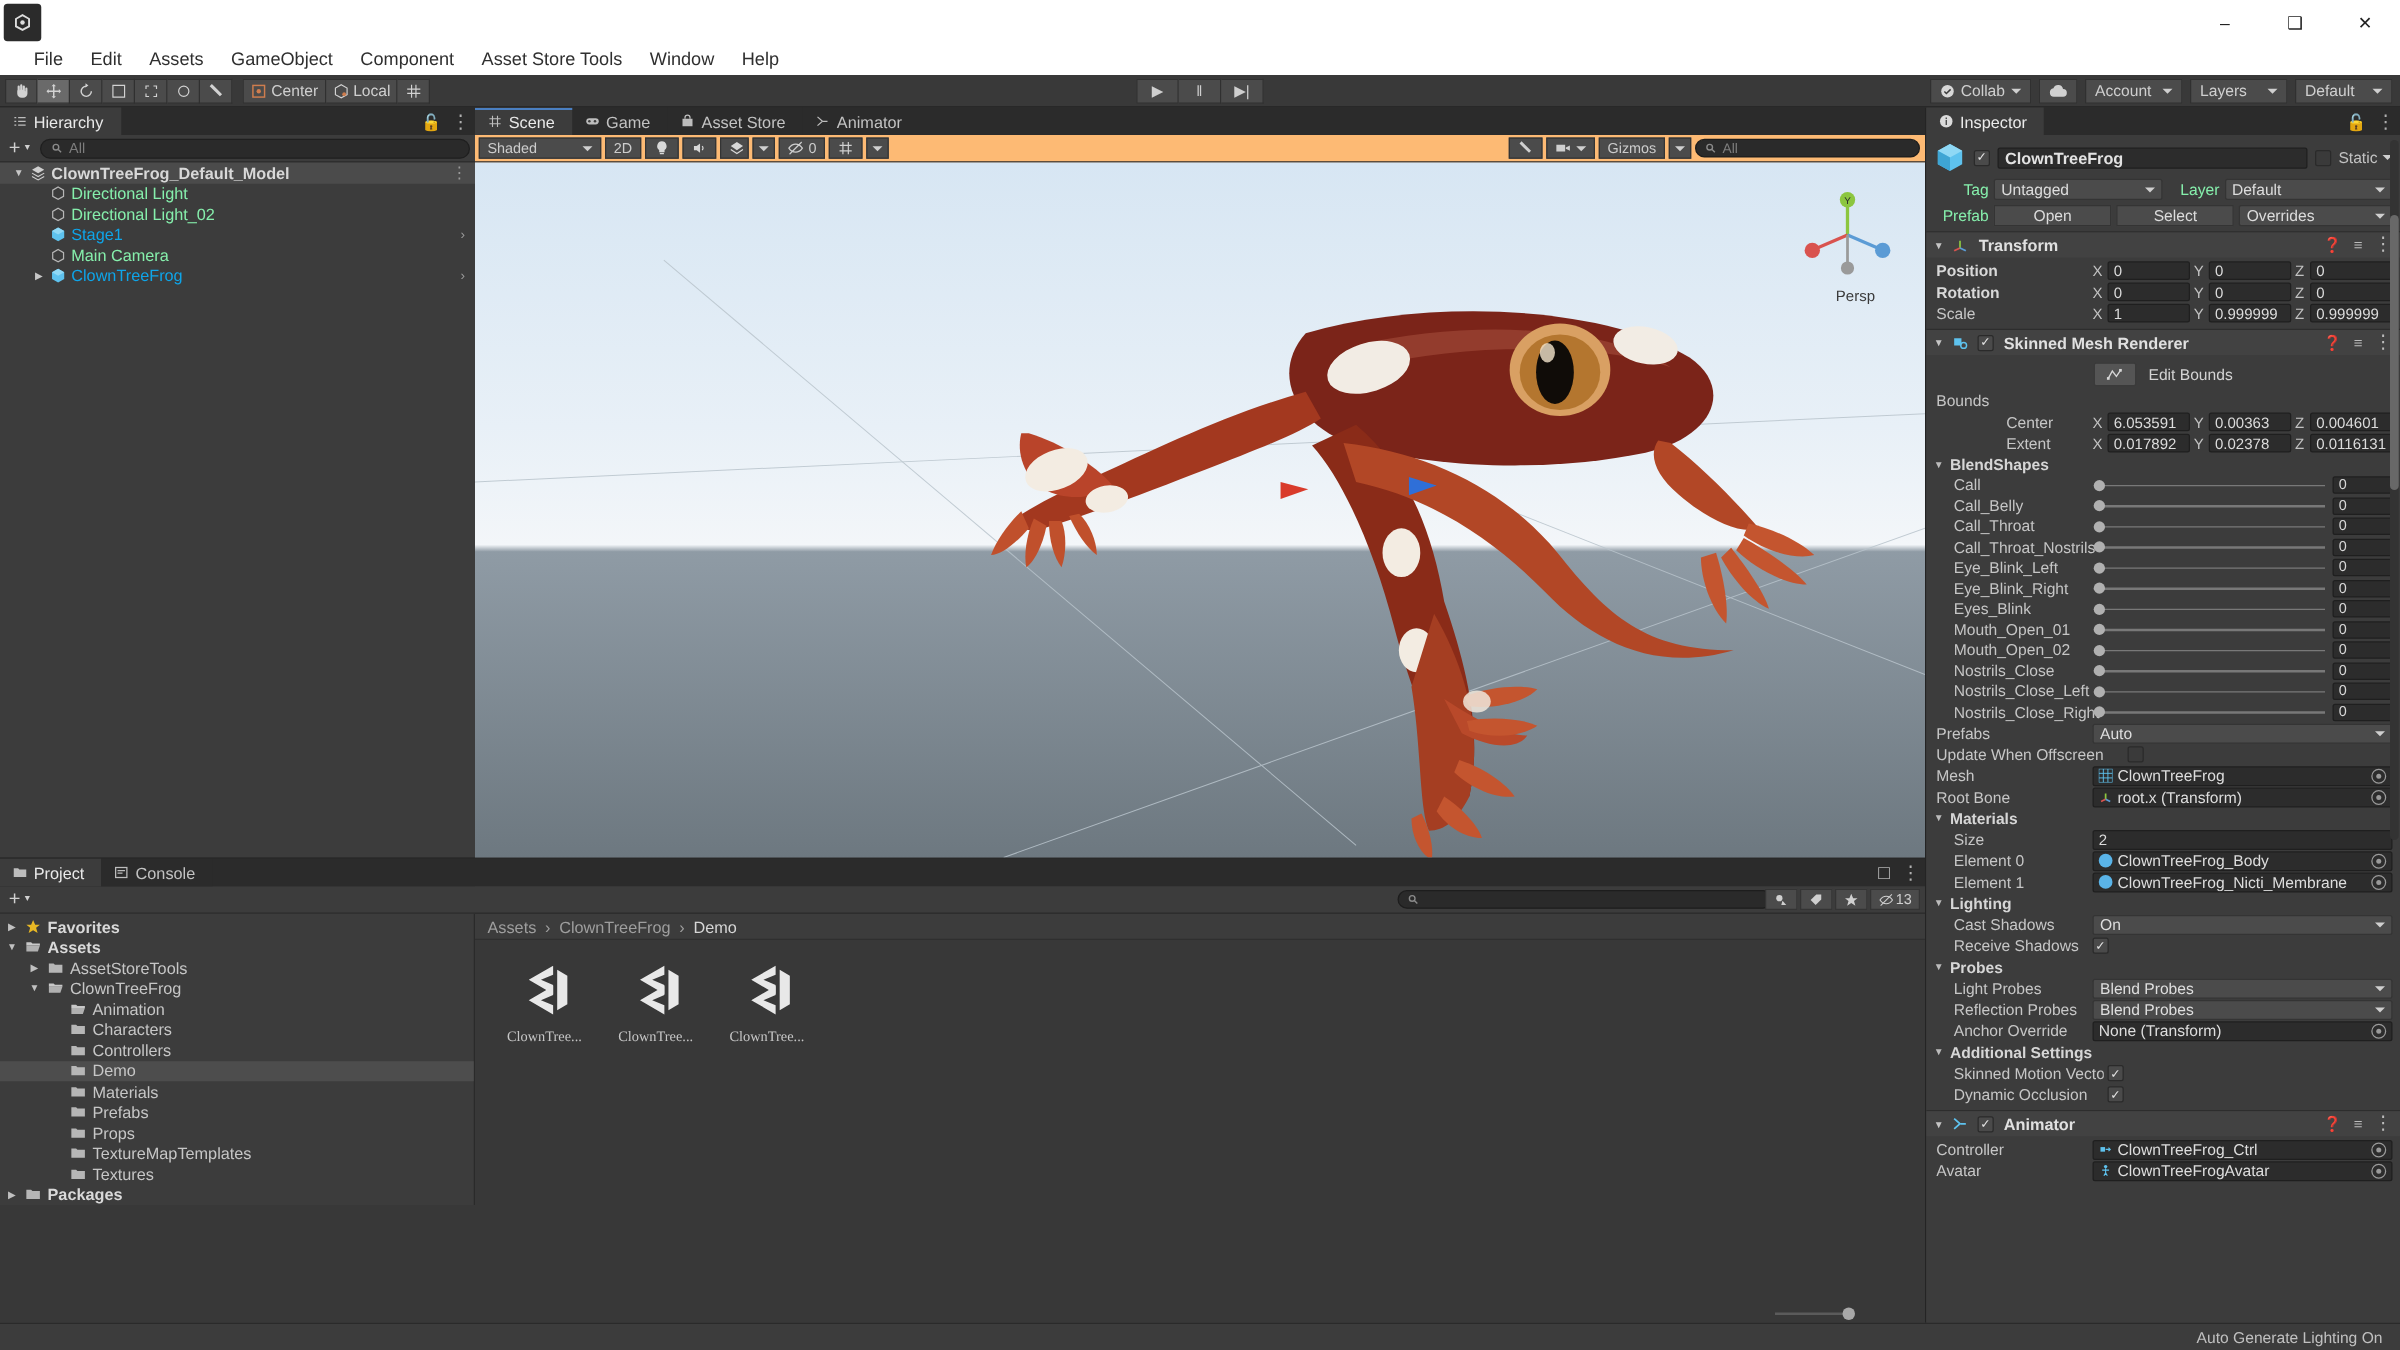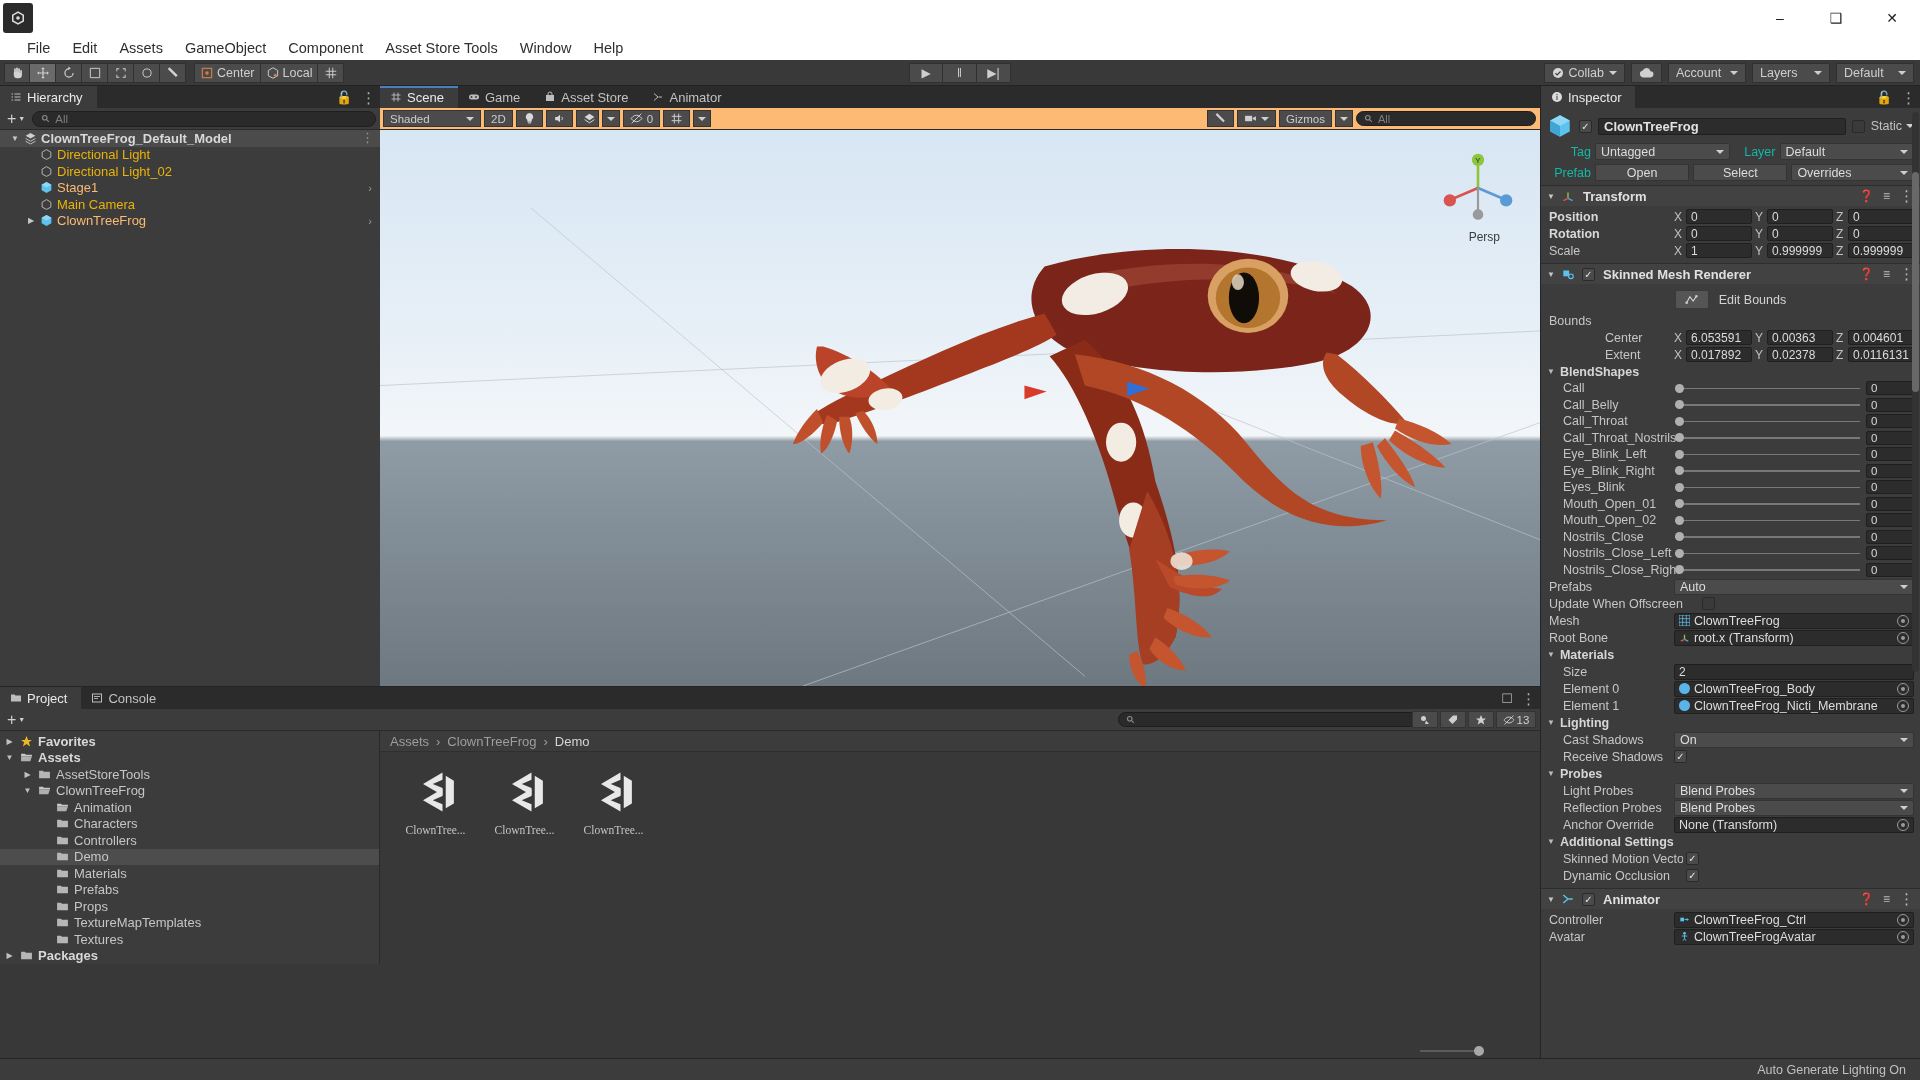--- a/index.html
+++ b/index.html
@@ -57,22 +57,22 @@
   .plusbtn { display:flex; align-items:center; gap:2px; color:#d0d0d0; font-size:16px; cursor:pointer; padding:0 3px; }
   .searchbox { flex:1; height:16px; background:#2a2a2a; border:1px solid #1f1f1f; border-radius:8px;
      display:flex; align-items:center; padding:0 8px; gap:5px; color:#7d7d7d; font-size:11.5px; }
   .searchbox svg { width:9px; height:9px; fill:#8a8a8a; }
 
   
   .hier { flex:1; background:#3c3c3c; overflow:hidden; font-size:13px; }
   .hrow { height:16.5px; display:flex; align-items:center; gap:4px; padding-left:10px; position:relative; cursor:pointer; }
   .hrow.sel { background:#4b4b4b; }
   .hrow .tw { width:10px; font-size:8px; color:#c7c7c7; display:flex; justify-content:center; }
-  .hrow .nm { font-size:13px; color:#eab308; white-space:nowrap; }
-  .hrow .nm.blue { color:#fdba74; }
+  .hrow .nm { font-size:13px; color:#86efac; white-space:nowrap; }
+  .hrow .nm.blue { color:#0ea5e9; }
   .hrow .nm.bold { font-weight:bold; color:#d8d8d8; }
   .hrow .chev { position:absolute; right:8px; color:#9a9a9a; font-size:11px; }
   .hrow .kb { position:absolute; right:6px; color:#9a9a9a; font-size:13px; line-height:6px; }
   .ico { width:13px; height:13px; display:inline-block; flex:none; }
 
   
   .sceneTools { height:22px; background:#fdba74; display:flex; align-items:center; padding:0 3px; gap:3px;
      border-bottom:1px solid #2a2a2a; position:relative; }
   .sbtn { height:17px; background:#4b4b4b; border:1px solid #343434; display:flex; align-items:center;
      padding:0 6px; font-size:11.5px; color:#cccccc; gap:4px; cursor:pointer; }
@@ -120,21 +120,21 @@
   .ihead { padding:5px 6px 4px 6px; background:#3c3c3c; }
   .inamerow { display:flex; align-items:center; gap:6px; }
   .cubeico { width:26px; height:26px; flex:none; }
   .cbx { width:13px; height:13px; background:#4a4a4a; border:1px solid #2a2a2a; border-radius:2px;
      display:flex; align-items:center; justify-content:center; font-size:10px; color:#e6e6e6; flex:none; cursor:pointer; }
   .cbx.off { background:#3a3a3a; }
   .ifield { flex:1; height:17px; background:#2c2c2c; border:1px solid #1f1f1f; border-radius:2px;
      display:flex; align-items:center; padding:0 5px; font-size:13px; color:#e2e2e2; font-weight:bold; }
   .statlbl { font-size:12.5px; color:#c2c2c2; display:flex; align-items:center; gap:4px; }
   .irow2 { display:flex; align-items:center; gap:4px; margin-top:4px; }
-  .lbl-r { font-size:12.5px; color:#14b8a6; text-align:right; }
+  .lbl-r { font-size:12.5px; color:#86efac; text-align:right; }
   .dd { height:17px; background:#4b4b4b; border:1px solid #343434; border-radius:2px; display:flex;
      align-items:center; justify-content:space-between; padding:0 5px; font-size:12.5px; color:#dcdcdc; cursor:pointer; }
   .btnflat { height:17px; background:#4b4b4b; border:1px solid #343434; display:flex; align-items:center;
      justify-content:center; font-size:12.5px; color:#dcdcdc; cursor:pointer; }
 
   .comp { border-top:1px solid #2d2d2d; }
   .comphdr { height:20px; background:#424242; display:flex; align-items:center; gap:5px; padding:0 6px; }
   .comphdr .fo { font-size:8px; color:#c5c5c5; width:9px; }
   .comphdr .cname { font-weight:bold; font-size:13px; color:#e0e0e0; margin-left:3px; }
   .comphdr .hicons { margin-left:auto; display:flex; align-items:center; gap:9px; color:#bcbcbc; font-size:12px; }

